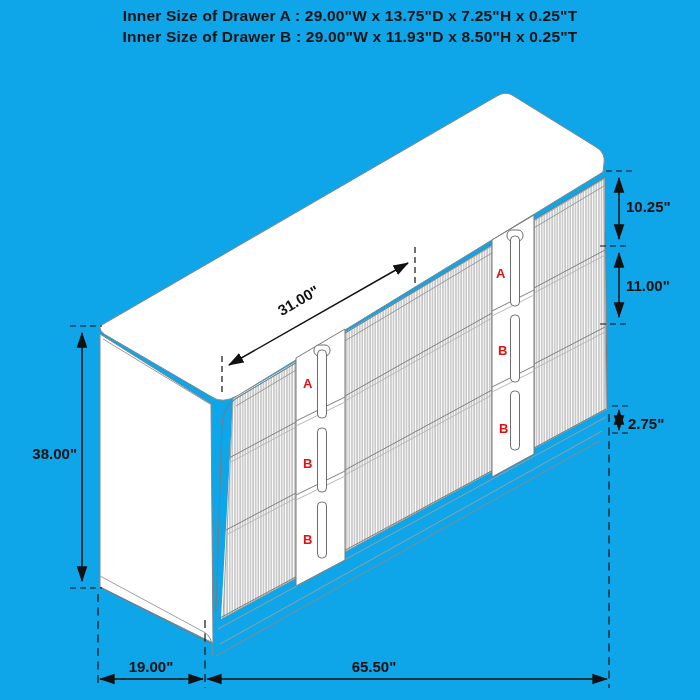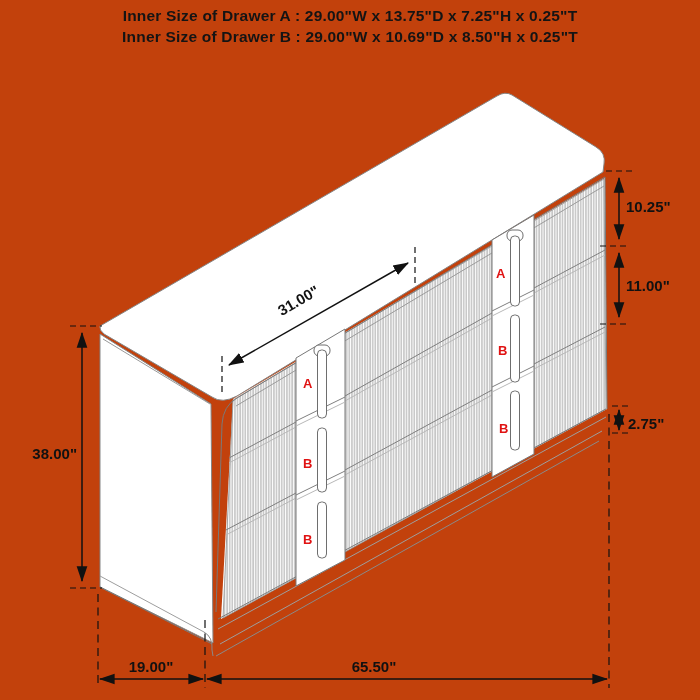--- a/index.html
+++ b/index.html
@@ -1,31 +1,31 @@
 <!DOCTYPE html>
 <html><head>
 <meta charset="utf-8">
 <style>
   html,body{margin:0;padding:0;background:#ffffff;}
-  .page{position:relative;width:700px;height:700px;background:#c2410c;overflow:hidden;
+  .page{position:relative;width:700px;height:700px;background:#0ea5e9;overflow:hidden;
         font-family:"Liberation Sans",sans-serif;}
   .header{position:absolute;top:5px;left:0;width:700px;text-align:center;
           font-weight:bold;font-size:15.5px;line-height:21px;color:#141414;letter-spacing:.2px;}
   svg{position:absolute;left:0;top:0;}
   .dimlabel{font-family:"Liberation Sans",sans-serif;font-weight:bold;font-size:15px;fill:#111111;}
   .marker-letter{font-family:"Liberation Sans",sans-serif;font-weight:bold;font-size:13px;}
 </style>
 </head>
 <body>
 
 <div class="page">
 
   <div class="header">
     <div>Inner Size of Drawer A : 29.00"W x 13.75"D x 7.25"H x 0.25"T</div>
-    <div>Inner Size of Drawer B : 29.00"W x 10.69"D x 8.50"H x 0.25"T</div>
+    <div>Inner Size of Drawer B : 29.00"W x 11.93"D x 8.50"H x 0.25"T</div>
   </div>
 
   <svg width="700" height="700" viewBox="0 0 700 700">
     <defs>
       <pattern id="flutes" width="2.6" height="10" patternUnits="userSpaceOnUse">
         <rect width="2.6" height="10" fill="#ffffff"></rect>
         <line x1="0.9" y1="0" x2="0.9" y2="10" stroke="#9a9a9a" stroke-width="0.9"></line>
       </pattern>
       <marker id="ah" viewBox="0 0 10 8" refX="9.3" refY="4" markerWidth="10.5" markerHeight="8.5" orient="auto-start-reverse">
         <path d="M0,0.6 L10,4 L0,7.4 Z" fill="#111111"></path>

